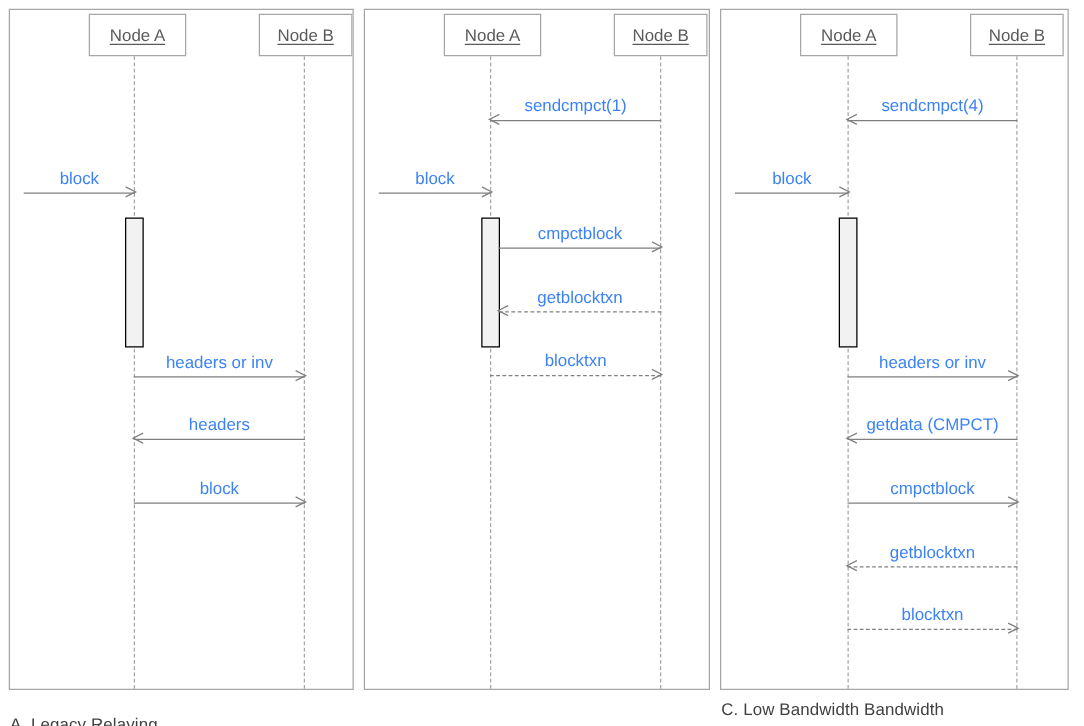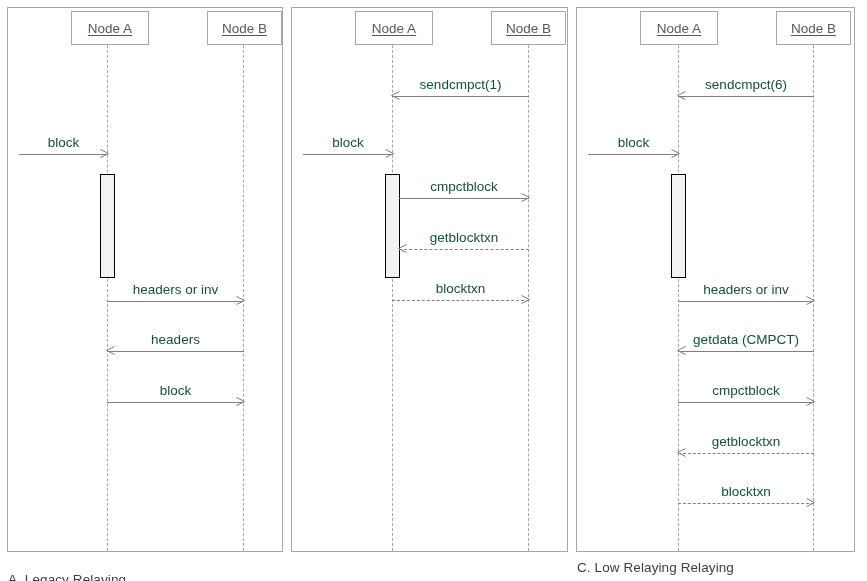--- a/index.html
+++ b/index.html
@@ -75,21 +75,21 @@
     top:-5px;
     width:9px;height:9px;
   }
   .msg .head svg{display:block;overflow:visible;}
   .msg .label{
     position:absolute;
     left:0;right:0;
     bottom:4px;
     text-align:center;
     font-size:13.5px;
-    color:#14532d;
+    color:#3b82f6;
     white-space:nowrap;
   }
 </style>
 </head>
 <body>
 
 <div class="stage">
 
   <div class="panel" style="left:7px;top:7px;width:276px;height:545px;">
 
@@ -228,21 +228,21 @@
 
     <div class="activation" style="left:94px;top:166px;width:15px;height:104px;"></div>
 
     <div class="msg" style="left:101px;top:88px;width:136px;">
       <div class="line"></div>
       <div class="head" style="left:-1px;">
         <svg width="9" height="9" viewBox="0 0 9 9">
             <path d="M8.5 0.5 L0.5 4.5 L8.5 8.5" fill="none" stroke="#808080" stroke-width="1"></path>
           </svg>
       </div>
-      <div class="label">sendcmpct(6)</div>
+      <div class="label">sendcmpct(4)</div>
     </div>
 
     <div class="msg" style="left:11px;top:146px;width:91px;">
       <div class="line"></div>
       <div class="head" style="right:-1px;">
         <svg width="9" height="9" viewBox="0 0 9 9">
             <path d="M0.5 0.5 L8.5 4.5 L0.5 8.5" fill="none" stroke="#808080" stroke-width="1"></path>
           </svg>
       </div>
       <div class="label">block</div>
@@ -292,15 +292,15 @@
       <div class="line"></div>
       <div class="head" style="right:-1px;">
         <svg width="9" height="9" viewBox="0 0 9 9">
             <path d="M0.5 0.5 L8.5 4.5 L0.5 8.5" fill="none" stroke="#808080" stroke-width="1"></path>
           </svg>
       </div>
       <div class="label">blocktxn</div>
     </div>
   </div>
 
-  <div class="caption" style="left:577px;top:560px;">C. Low Relaying Relaying</div>
+  <div class="caption" style="left:577px;top:560px;">C. Low Bandwidth Bandwidth</div>
 
 </div>
 
 </body></html>

